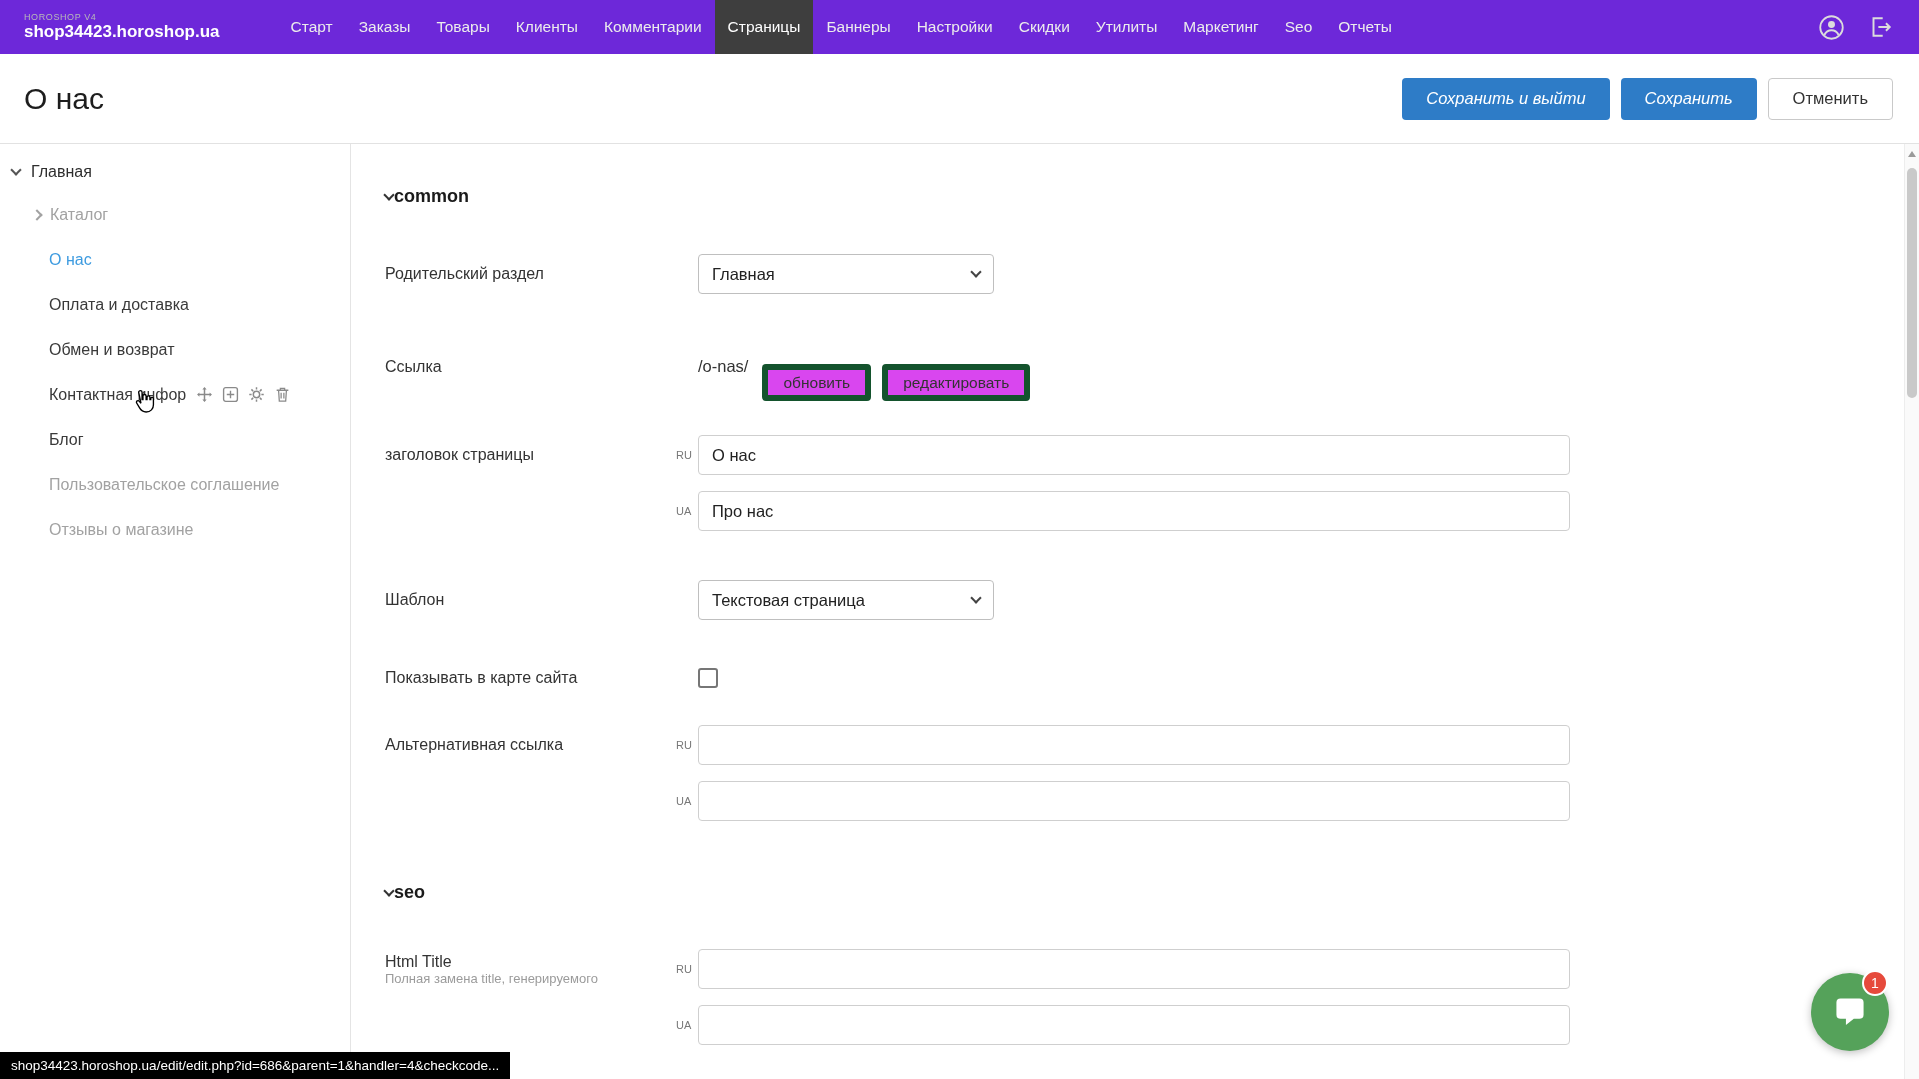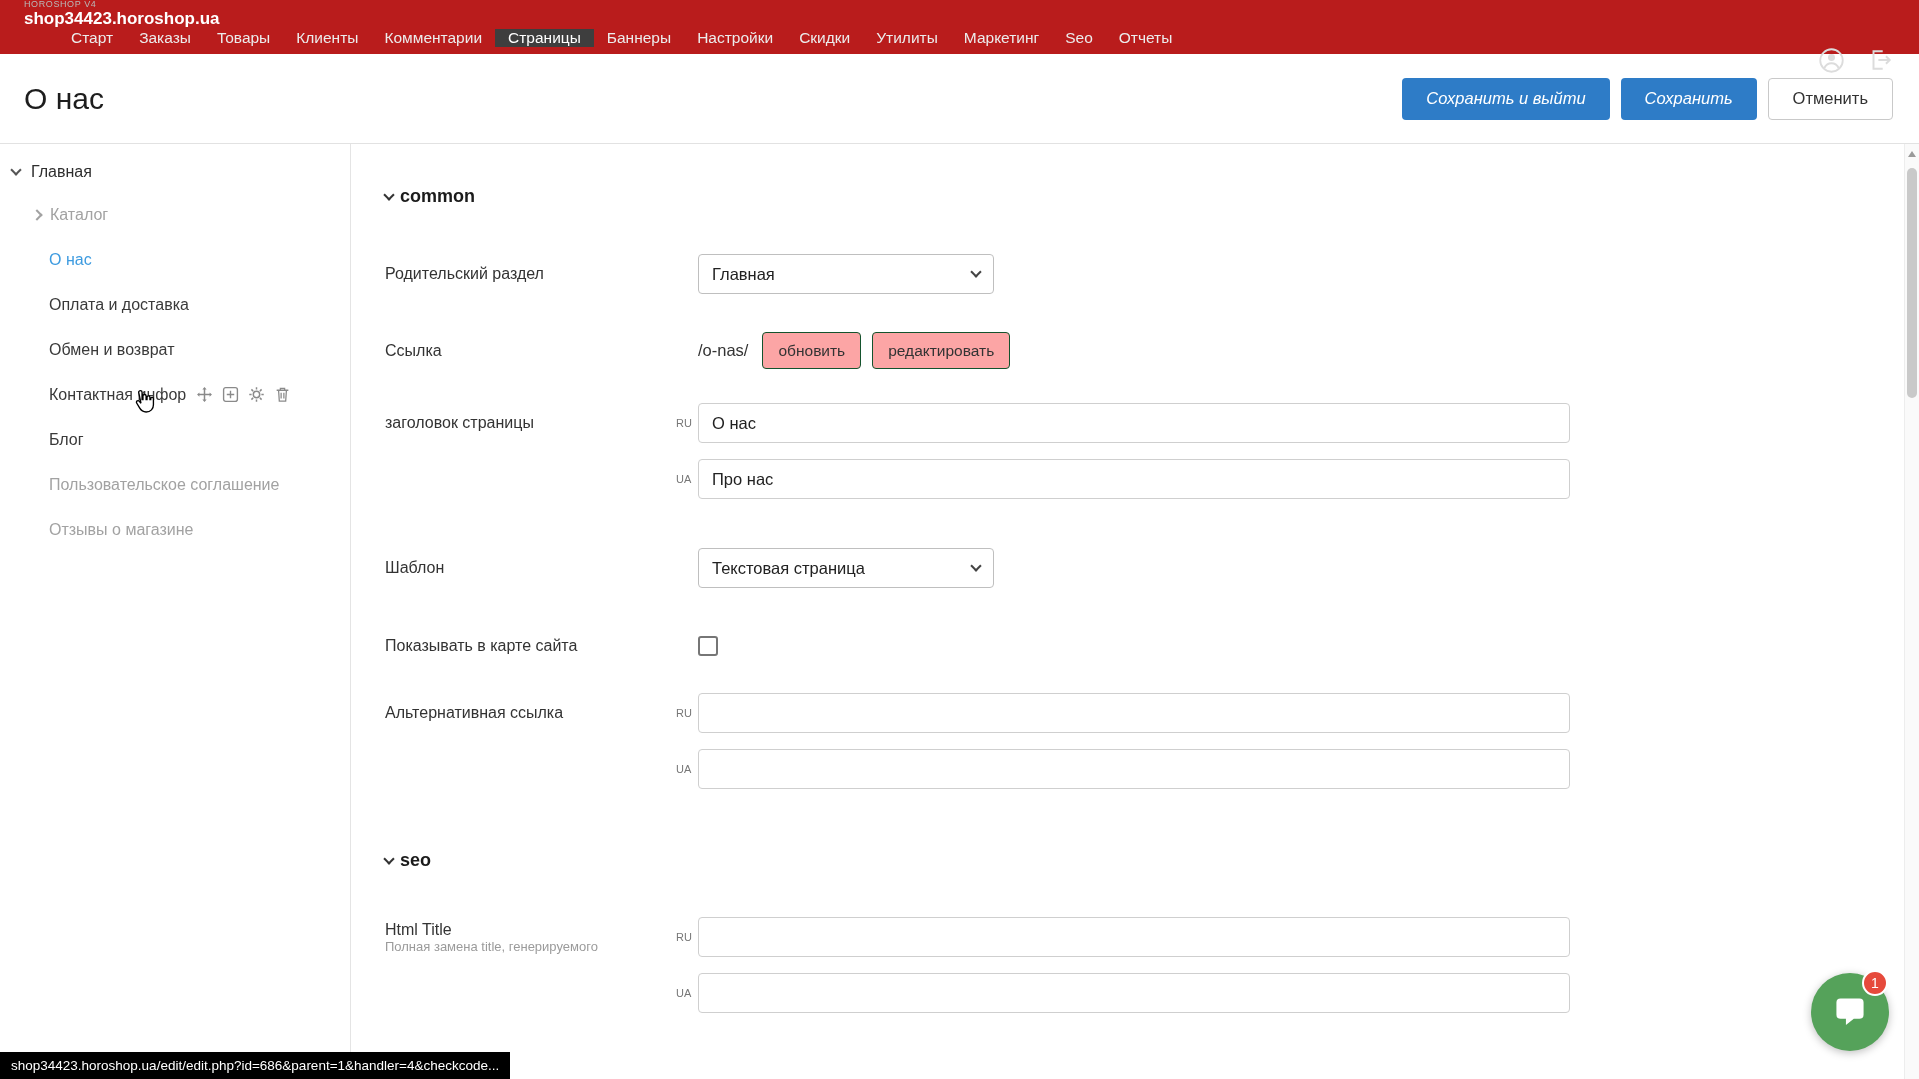--- a/index.html
+++ b/index.html
@@ -3,21 +3,21 @@
 <meta charset="utf-8">
 <style>
   * { box-sizing: border-box; }
   html,body { margin:0; padding:0; }
   body {
     width:1919px; height:1079px; overflow:hidden; position:relative;
     background:#fff; font-family:"Liberation Sans", sans-serif;
   }
 
   
-  .topbar { height:54px; background:#b91c1c; display:flex; align-items:stretch;flex-direction:column; }
+  .topbar { height:54px; background:#6d28d9; display:flex; align-items:stretch; }
   .brand { display:flex; flex-direction:column; justify-content:center; margin-left:24px; }
   .brand-small { font-size:9px; color:#b9b9b9; letter-spacing:.6px; line-height:1; }
   .brand-main { font-size:17px; font-weight:700; color:#fff; line-height:1.15; }
   .menu { display:flex; margin-left:58px; }
   .menu-item { display:flex; align-items:center; padding:0 13px; color:#ececec; font-size:15.5px; cursor:pointer; white-space:nowrap; }
   .menu-item.active { background:#3e3e3e; color:#fff; }
   .topbar-right { margin-left:auto; display:flex; align-items:center; gap:22px; margin-right:26px; }
   .topbar-right svg { display:block; cursor:pointer; }
 
   
@@ -38,33 +38,33 @@
   .tree-item.selected { color:#3d9be0; }
   .row-icons { display:flex; align-items:center; gap:9px; margin-left:10px; }
   .row-icons svg { display:block; cursor:pointer; }
 
   .chev { display:inline-block; width:8px; height:8px; border-right:2px solid #555; border-bottom:2px solid #555; }
   .chev-down { transform:rotate(45deg); margin-top:-4px; }
   .chev-right { transform:rotate(-45deg); }
   .chev.gray { border-color:#a2a2a2; }
 
   .main { flex:1; padding:40px 0 0 34px; overflow:hidden; }
-  .section-head { display:flex; align-items:center; gap:7px; font-size:18px; font-weight:700; color:#1b1b1b; height:24px; cursor:pointer; }
+  .section-head { display:flex; align-items:center; gap:1px; font-size:18px; font-weight:700; color:#1b1b1b; height:24px; cursor:pointer; }
   .section-head .chev { border-color:#333; margin-top:-3px; }
 
   .row { display:flex; align-items:center; }
   .lbl { width:291px; font-size:16px; color:#333; flex:none; }
   .lbl-stack { display:flex; flex-direction:column; }
   .hint { font-size:13px; color:#9b9b9b; }
   .langslot { width:22px; font-size:11px; color:#777; flex:none; }
   .inp { width:872px; height:40px; border:1px solid #cfcfcf; border-radius:4px; padding:0 13px; font-size:16.5px; color:#222; font-family:inherit; outline:none; background:#fff; }
   .sel { width:296px; height:40px; border:1px solid #bfbfbf; border-radius:4px; background:#fff; display:flex; align-items:center; justify-content:space-between; padding:0 13px; font-size:16.5px; color:#222; cursor:pointer; }
   .sel .chev { border-color:#444; }
   .link-path { font-size:16.5px; color:#333; margin-right:14px; }
-  .btn-small { height:37px; background:#fca5a5; border:1px solid #14532d; border-radius:4px; font-size:15.5px; color:#333; padding:0 15px; margin-right:11px; font-family:inherit; cursor:pointer; }
+  .btn-small { height:37px; background:#d946ef; border:6px solid #14532d; border-radius:4px; font-size:15.5px; color:#333; padding:0 15px; margin-right:11px; font-family:inherit; cursor:pointer;margin-top:32px; }
   .cb { width:20px; height:20px; border:2px solid #767676; border-radius:3px; cursor:pointer; background:#fff; }
   .cb.checked { background:#1a73e8; border-color:#1a73e8; display:flex; align-items:center; justify-content:center; }
   .cb.checked::after { content:"✓"; color:#fff; font-size:14px; font-weight:bold; }
 
   
   .scrollbar { position:absolute; right:0; top:0; width:15px; height:935px; background:#fafafa; border-left:1px solid #ededed; }
   .scroll-up { position:absolute; top:7px; left:3px; width:0; height:0; border-left:4.5px solid transparent; border-right:4.5px solid transparent; border-bottom:6px solid #9a9a9a; }
   .scroll-thumb { position:absolute; top:24px; left:2px; width:10px; height:230px; background:#c9c9c9; border-radius:6px; cursor:pointer; }
 
   

